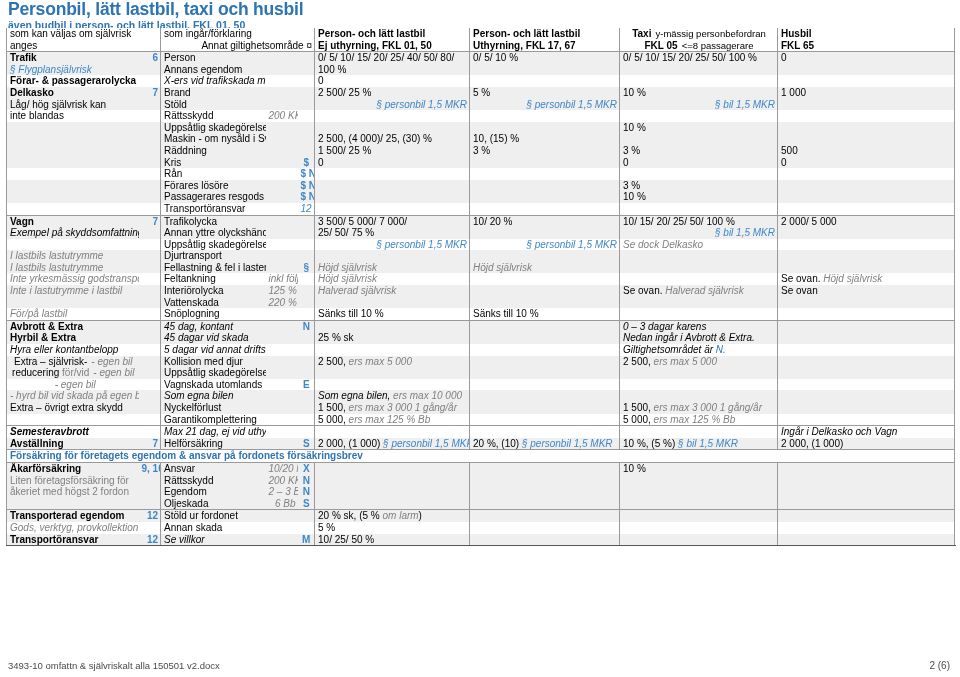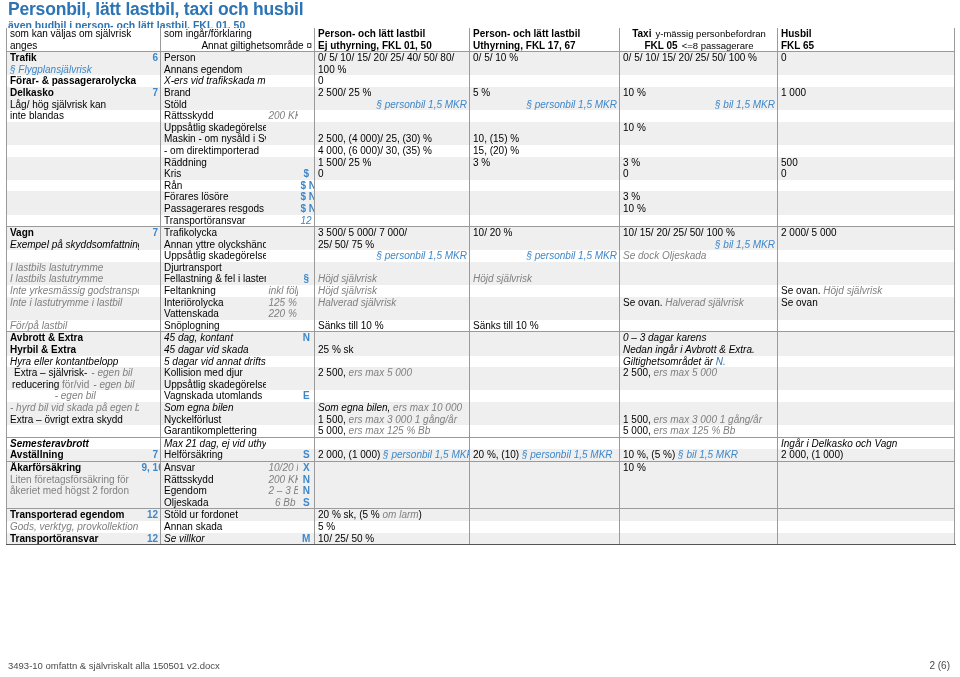--- a/index.html
+++ b/index.html
@@ -213,31 +213,20 @@
           <td class="shade br numcell"></td>
           <td class="shade"><span>Maskin   - om nysåld i Sverige</span></td>
           <td class="shade rt gr i"></td>
           <td class="shade br codecell"></td>
           <td class="br shade">2 500, (4 000)/ 25, (30) %</td>
           <td class="br shade">10, (15) %</td>
           <td class="br shade"></td>
           <td class="br shade" colspan="2"></td>
         </tr>
         <tr>
-          <td class="white bl"></td>
-          <td class="white br numcell"></td>
-          <td class="white"><span>             - om direktimporterad</span></td>
-          <td class="white rt gr i"></td>
-          <td class="white br codecell"></td>
-          <td class="br white">4 000, (6 000)/ 30, (35) %</td>
-          <td class="br white">15, (20) %</td>
-          <td class="br white"></td>
-          <td class="br white" colspan="2"></td>
-        </tr>
-        <tr>
           <td class="shade bl"></td>
           <td class="shade br numcell"></td>
           <td class="shade"><span>Räddning</span></td>
           <td class="shade rt gr i"></td>
           <td class="shade br codecell"></td>
           <td class="br shade">1 500/ 25 %</td>
           <td class="br shade">3 %</td>
           <td class="br shade">3 %</td>
           <td class="br shade" colspan="2">500</td>
         </tr>
@@ -319,21 +308,21 @@
           <td class="br shade" colspan="2"></td>
         </tr>
         <tr>
           <td class="white bl"></td>
           <td class="white br numcell"></td>
           <td class="white"><span>Uppsåtlig skadegörelse</span></td>
           <td class="white rt gr i"></td>
           <td class="white br codecell"></td>
           <td class="br rt white"><span class="blu-i">§ personbil 1,5 MKR</span></td>
           <td class="br rt white"><span class="blu-i">§ personbil 1,5 MKR</span></td>
-          <td class="br white"><span class="gr i">Se dock Oljeskada</span></td>
+          <td class="br white"><span class="gr i">Se dock Delkasko</span></td>
           <td class="br white" colspan="2"></td>
         </tr>
         <tr>
           <td class="shade bl"><span class="gr i">I lastbils lastutrymme</span></td>
           <td class="shade br numcell"></td>
           <td class="shade"><span>Djurtransport</span></td>
           <td class="shade rt gr i"></td>
           <td class="shade br codecell"></td>
           <td class="br shade"></td>
           <td class="br shade"></td>
@@ -525,20 +514,23 @@
           <td class="shade br numcell">7</td>
           <td class="shade"><span>Helförsäkring</span></td>
           <td class="shade rt gr i"></td>
           <td class="shade br codecell">S</td>
           <td class="br shade"><span>2 000, (1 000)  </span><span class="blu-i">§ personbil 1,5 MKR</span></td>
           <td class="br shade"><span>20 %, (10)  </span><span class="blu-i">§ personbil 1,5 MKR</span></td>
           <td class="br shade"><span>10 %, (5 %)  </span><span class="blu-i">§ bil 1,5 MKR</span></td>
           <td class="br shade" colspan="2">2 000, (1 000)</td>
         </tr>
         <tr>
+          <td class="white banner bl br bt" colspan="9">Försäkring för företagets egendom &amp; ansvar på fordonets försäkringsbrev</td>
+        </tr>
+        <tr>
           <td class="shade bl bt"><span class="b">Åkarförsäkring</span></td>
           <td class="shade br numcell bt">9, 10</td>
           <td class="shade bt"><span>Ansvar</span></td>
           <td class="shade rt gr i bt">10/20 MKR</td>
           <td class="shade br codecell bt">X</td>
           <td class="br shade bt"></td>
           <td class="br shade bt"></td>
           <td class="br shade bt">10 %</td>
           <td class="br shade bt" colspan="2"></td>
         </tr>

